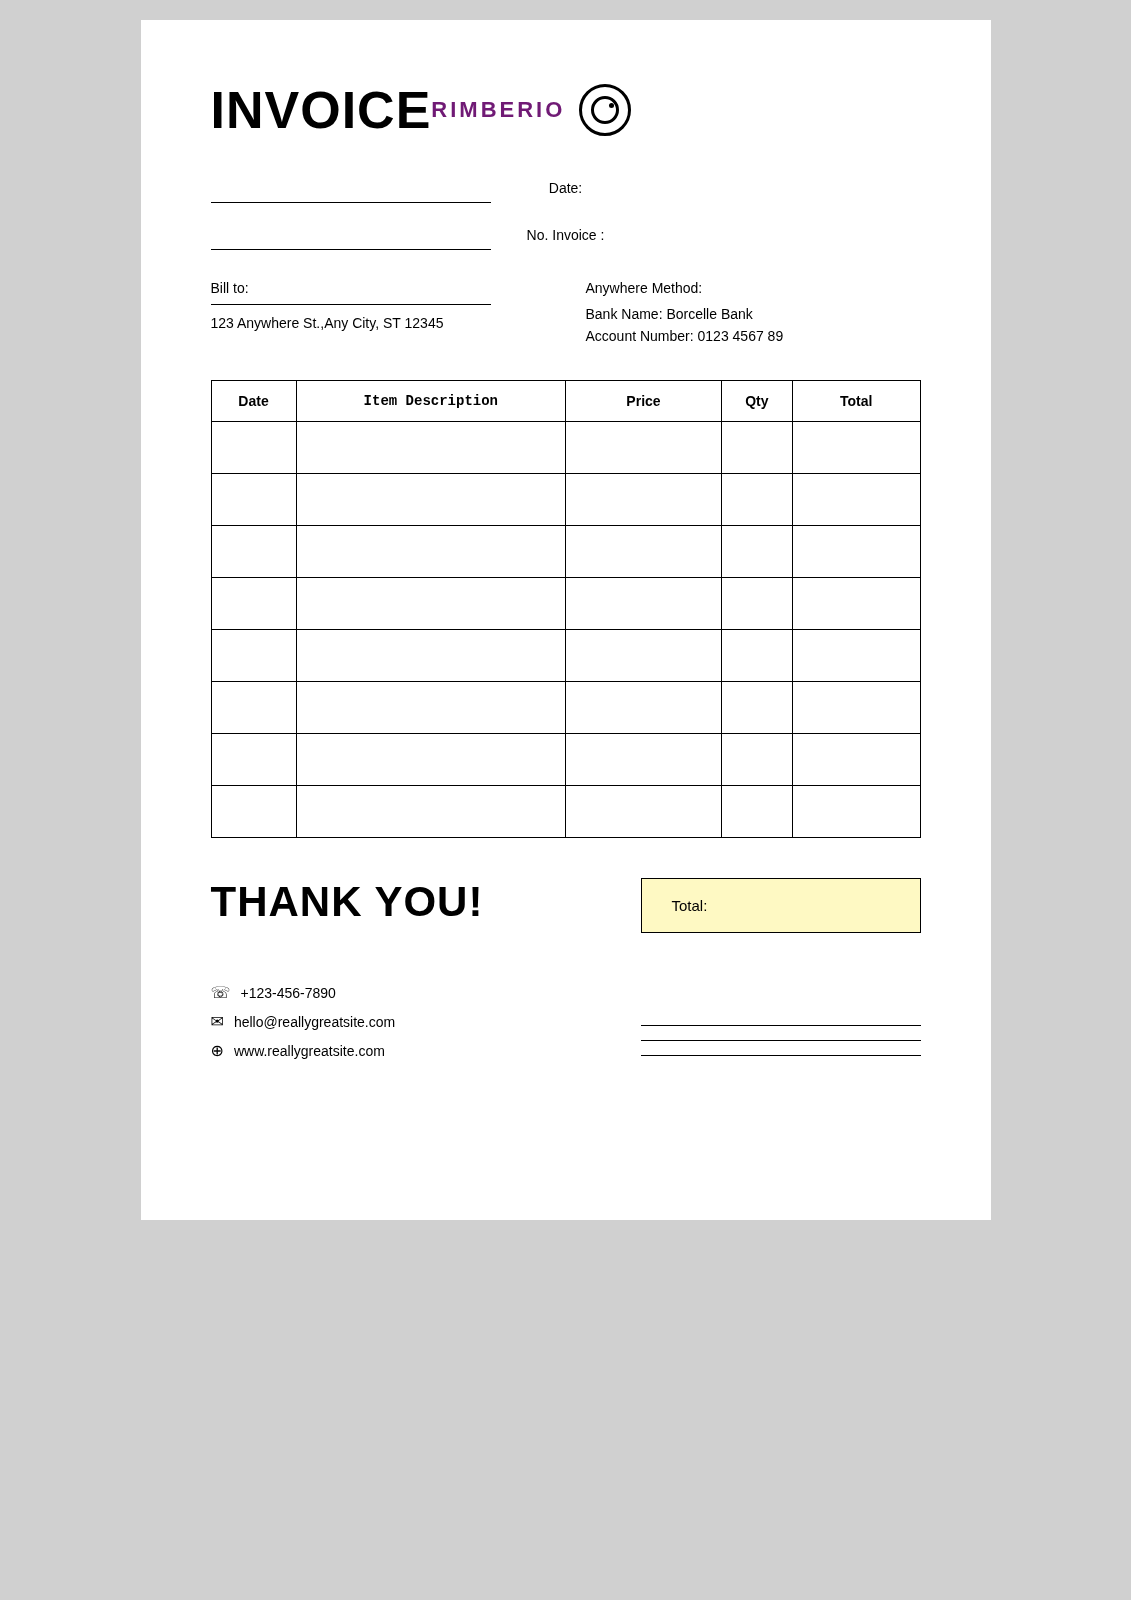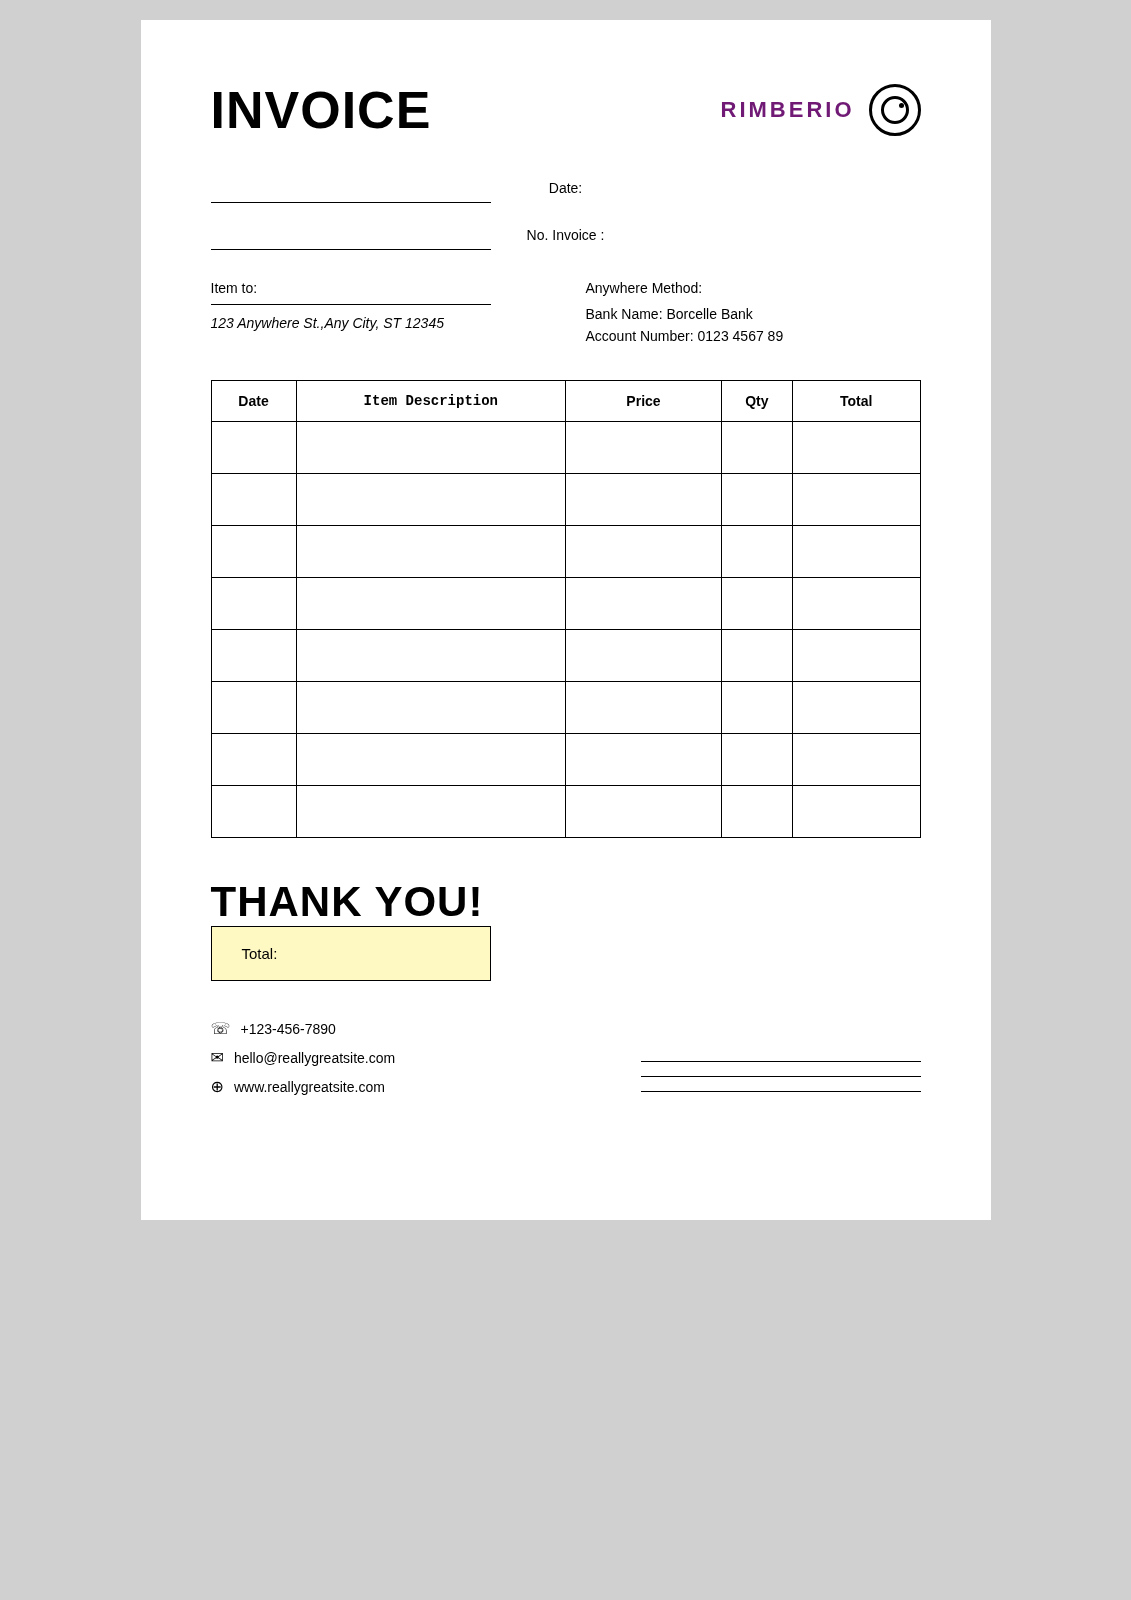--- a/index.html
+++ b/index.html
@@ -21,21 +21,20 @@
       width: 850px;
       min-height: 1200px;
       background: #ffffff;
       padding: 60px 70px 60px 70px;
       position: relative;
     }
 
     
     .header {
       display: flex;
-      justify-content: space-between;
       align-items: center;
       margin-bottom: 40px;
     }
 
     .invoice-title {
       font-size: 52px;
       font-weight: 900;
       letter-spacing: 1px;
       color: #000;
     }
@@ -120,21 +119,20 @@
     }
 
     .billing-line {
       border-bottom: 1.5px solid #000;
       width: 280px;
       margin-bottom: 10px;
     }
 
     .billing-address {
       font-size: 14px;
-      font-style: italic;
       color: #000;
     }
 
     .payment-section {
       flex: 1;
       padding-left: 40px;
     }
 
     .payment-label {
       font-size: 14px;
@@ -177,22 +175,21 @@
     .col-desc { width: 38%; font-family: Liberation Mono, monospace; }
     .col-price { width: 22%; }
     .col-qty { width: 10%; margin-top: 38px; }
     .col-total { width: 18%; }
 
     
     .bottom-section {
       display: flex;
       justify-content: space-between;
       align-items: flex-start;
-      margin-bottom: 38px;
-      flex-direction: column;
+      margin-bottom: 50px;
     }
 
     .thank-you {
       font-size: 42px;
       font-weight: 900;
       color: #000;
       letter-spacing: 1px;
     }
 
     .total-box {
@@ -263,21 +260,21 @@
 
   <div class="meta-section">
     <div class="meta-label">Date:</div>
     <div class="meta-line"></div>
     <div class="meta-label">No. Invoice :</div>
     <div class="meta-line"></div>
   </div>
 
   <div class="billing-payment">
     <div class="billing-section">
-      <div class="billing-label">Item to:</div>
+      <div class="billing-label">Bill to:</div>
       <div class="billing-line"></div>
       <div class="billing-address">123 Anywhere St.,Any City, ST 12345</div>
     </div>
     <div class="payment-section">
       <div class="payment-label">Anywhere Method:</div>
       <div class="payment-detail">Bank Name: Borcelle Bank</div>
       <div class="payment-detail">Account Number: 0123 4567 89</div>
     </div>
   </div>
 

